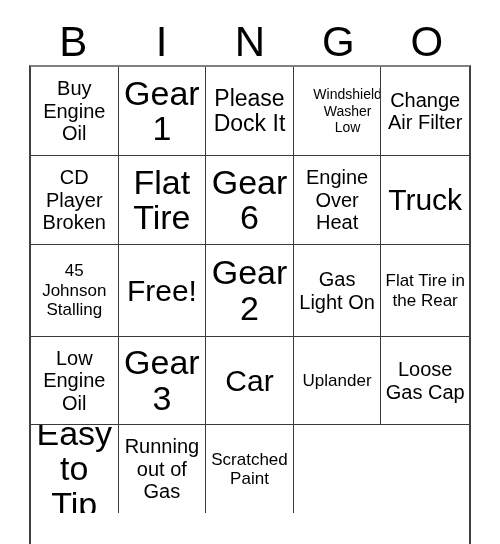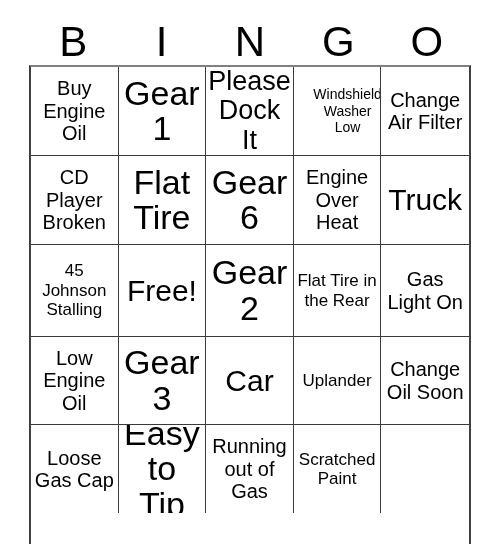--- a/index.html
+++ b/index.html
@@ -77,21 +77,21 @@
 
   .cell .txt {
     display: block;
     width: 100%;
     line-height: 1.06;
   }
 
   
   .s-xl .txt { font-size: 34px; line-height: 1.04; }
   .s-lg .txt { font-size: 30px; line-height: 1.04; }
-  .s-md .txt { font-size: 27px; line-height: 1.08; }
+  .s-md .txt { font-size: 23px; line-height: 1.08; }
   .s-sm .txt { font-size: 20px; line-height: 1.12; }
   .s-xs .txt { font-size: 17px; line-height: 1.14; }
   .s-xxs .txt { font-size: 14px; line-height: 1.18; margin-left: 21px; }
 </style>
 </head>
 <body>
 
 <div id="card">
 
   <div id="header-row">
@@ -135,40 +135,37 @@
       </div>
       <div class="cell s-xs">
         <span class="txt">45 Johnson Stalling</span>
       </div>
       <div class="cell s-lg">
         <span class="txt">Free!</span>
       </div>
       <div class="cell s-xl">
         <span class="txt">Gear 2</span>
       </div>
+      <div class="cell s-sm">
+        <span class="txt">Gas Light On</span>
+      </div>
       <div class="cell s-xs">
         <span class="txt">Flat Tire in the Rear</span>
-      </div>
-      <div class="cell s-sm">
-        <span class="txt">Gas Light On</span>
       </div>
       <div class="cell s-sm">
         <span class="txt">Low Engine Oil</span>
       </div>
       <div class="cell s-xl">
         <span class="txt">Gear 3</span>
       </div>
       <div class="cell s-lg">
         <span class="txt">Car</span>
       </div>
       <div class="cell s-xs">
         <span class="txt">Uplander</span>
-      </div>
-      <div class="cell s-sm">
-        <span class="txt">Change Oil Soon</span>
       </div>
       <div class="cell s-sm">
         <span class="txt">Loose Gas Cap</span>
       </div>
       <div class="cell s-xl">
         <span class="txt">Easy to Tip</span>
       </div>
       <div class="cell s-sm">
         <span class="txt">Running out of Gas</span>
       </div>

